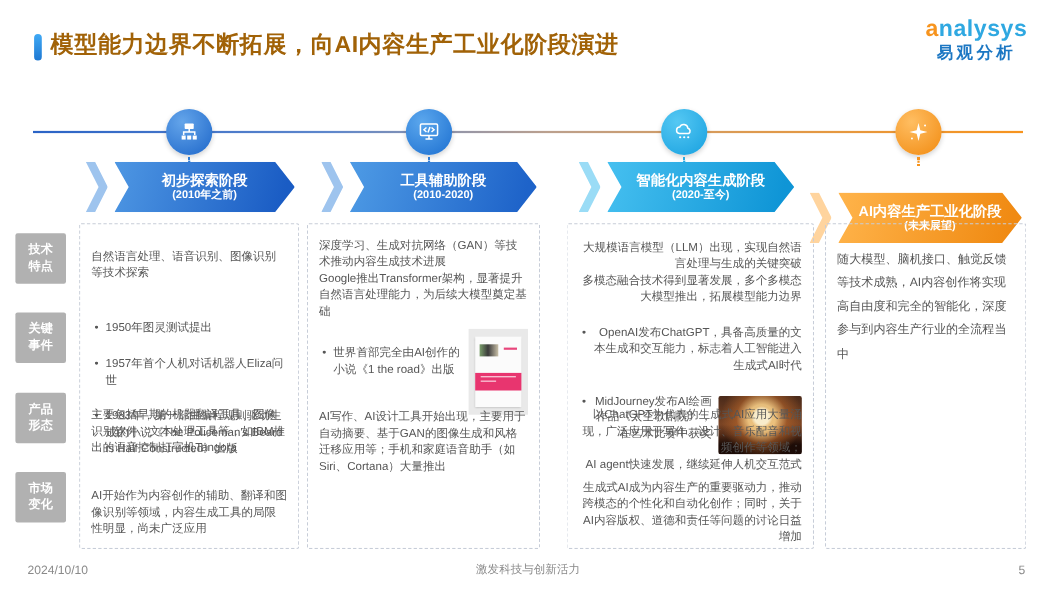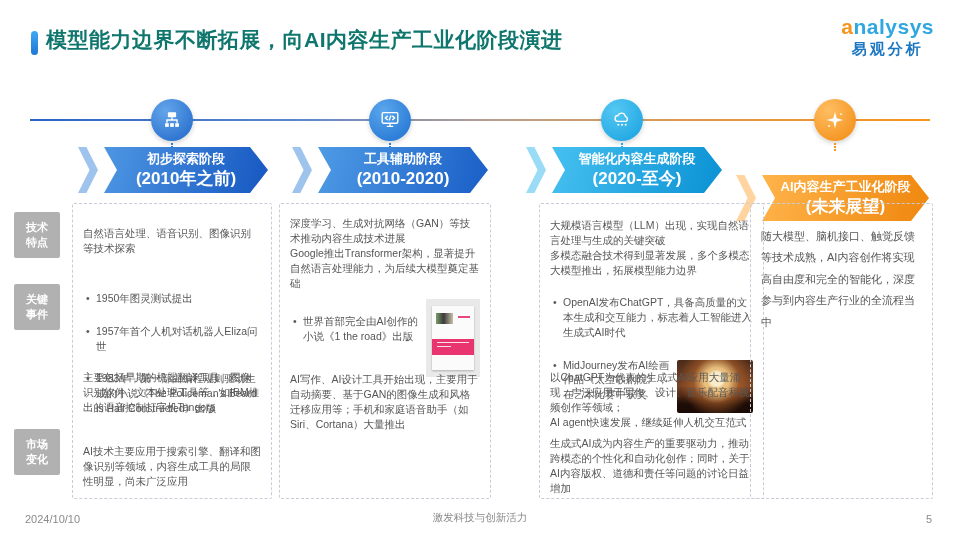--- a/index.html
+++ b/index.html
@@ -5,21 +5,21 @@
   html,body { margin:0; padding:0; background:#e6e6e6; }
   .slide {
     position:relative; width:960px; height:540px; background:#ffffff;
     overflow:hidden; font-family:"Liberation Sans","DejaVu Sans",sans-serif;
     margin:0 auto;
   }
   
   .title-accent { position:absolute; left:31px; top:31px; width:7px; height:24px;
     background:linear-gradient(180deg,#3FA9F5,#1E78D2); border-radius:3.5px; }
   .page-title { position:absolute; left:46px; top:26px; font-size:21px; font-weight:bold;
-    color:#0f766e; letter-spacing:0.5px; }
+    color:#a16207; letter-spacing:0.5px; }
   .logo { position:absolute; right:26px; top:14px; text-align:center; line-height:1.25; }
   .logo-brand { font-size:21px; font-weight:bold; letter-spacing:0.5px; }
   .logo-a { color:#F7941E; }
   .logo-rest { color:#2FA8E1; }
   .logo-cn { font-size:15px; font-weight:bold; color:#1C77C3; letter-spacing:3px; }
   
   .timeline-line { position:absolute; left:30px; top:119px; width:900px; height:2px;
     background:linear-gradient(90deg,#2A63C6 0%,#5E87CC 30%,#BBA08E 52%,#DD9A50 72%,#F7941E 100%); }
   .tl-node { position:absolute; top:99px; width:42px; height:42px; border-radius:50%;
     display:flex; align-items:center; justify-content:center; box-shadow:0 2px 5px rgba(0,0,0,0.18); }
@@ -39,39 +39,39 @@
   .stage-2 { left:292px; width:196px; }
   .stage-3 { left:526px; width:196px; }
   .stage-4 { left:736px; width:193px;margin-top:28px; }
   .chev { position:absolute; left:0; top:0; width:20px; height:46px;
     clip-path:polygon(0 0,42% 0,100% 50%,42% 100%,0 100%,58% 50%); }
   .banner { position:absolute; left:26px; right:0; top:0; height:46px;
     clip-path:polygon(0 0,calc(100% - 18px) 0,100% 50%,calc(100% - 18px) 100%,0 100%,13px 50%);
     display:flex; flex-direction:column; justify-content:center; align-items:center;
     color:#fff; font-weight:bold; text-align:center; }
   .s-name { font-size:13px; line-height:1.25; }
-  .s-period { font-size:17px; line-height:1.25; }
+  .s-period { font-size:10px; line-height:1.25; }
   .stage-1 .chev, .stage-2 .chev { background:#9EC4EE; }
   .stage-1 .banner { background:linear-gradient(105deg,#4E97E3 0%,#1A5CC4 92%); }
   .stage-2 .banner { background:linear-gradient(105deg,#4E9BE5 0%,#1E63C9 92%); }
   .stage-3 .chev { background:#9ADCF6; }
   .stage-3 .banner { background:linear-gradient(105deg,#46C0F0 0%,#0F95D6 92%); }
   .stage-4 .chev { background:#FFD49E; }
   .stage-4 .banner { background:linear-gradient(105deg,#FFB44B 0%,#F08A12 92%); }
   
   .row-label { position:absolute; left:14px; width:46px; height:46px; background:#B1B1B1;
     border-radius:2px; color:#fff; font-size:11px; font-weight:bold;
     display:flex; align-items:center; justify-content:center; text-align:center; }
   .row-label span { display:block; width:24px; line-height:1.4; }
   .rl-1 { top:212px; } .rl-2 { top:284px; } .rl-3 { top:357px; } .rl-4 { top:429px; }
   
   .panel { position:absolute; top:203px; height:294px; border:1px dashed #C7CDD8; border-radius:2px; }
   .p1 { left:72px;  width:198px; }
   .p2 { left:279px; width:210px; }
-  .p3 { left:539px; width:223px; }
+  .p3 { left:515px; width:223px;text-align:right; }
   .p4 { left:750px; width:181px; }
   .sec { position:absolute; left:10px; right:10px; font-size:10.5px; color:#565656;
     line-height:1.42; white-space:pre-line; }
   .p1 .sec-tech{top:22px} .p1 .sec-events{top:72px} .p1 .sec-product{top:166px} .p1 .sec-market{top:240px}
   .p2 .sec-tech{top:12px} .p2 .sec-events{top:80px} .p2 .sec-product{top:168px} .p2 .sec-market{top:236px}
   .p3 .sec-tech{top:14px} .p3 .sec-events{top:76px} .p3 .sec-product{top:166px} .p3 .sec-market{top:232px}
   .p4 .sec-tech{top:22px; font-size:11px; line-height:1.95;}
   .p4 .sec-market{top:186px; font-size:11px; line-height:1.95;}
   .bullet { position:relative; padding-left:13px; margin-bottom:3px; white-space:normal; }
   .bullet::before { content:"\2022"; position:absolute; left:3px; color:#565656; }
@@ -184,33 +184,36 @@
       <div class="s-period">(未来展望)</div>
     </div>
   </div>
 
   <div class="row-label rl-1">
       <span>技术特点</span>
     </div>
   <div class="row-label rl-2">
       <span>关键事件</span>
     </div>
+  <div class="row-label rl-3">
+      <span>产品形态</span>
+    </div>
   <div class="row-label rl-4">
       <span>市场变化</span>
     </div>
 
   <div class="panel p1">
     <div class="sec sec-tech">自然语言处理、语音识别、图像识别等技术探索</div>
     <div class="sec sec-events">
       <div class="bullet">1950年图灵测试提出</div>
       <div class="bullet">1957年首个人机对话机器人Eliza问世</div>
       <div class="bullet">1983年，第一部由编程规则驱动生成的小说《The Policeman's Beard is Half Constructed》出版</div>
     </div>
     <div class="sec sec-product">主要包括早期的机器翻译工具、图像识别软件、文本处理工具等，如IBM推出的语音控制打字机Tangora</div>
-    <div class="sec sec-market">AI技术主要应用于搜索引擎、翻译和图像识别等领域，内容生成工具的局限性明显，尚未广泛应用</div>
+    <div class="sec sec-market">AI开始作为内容创作的辅助、翻译和图像识别等领域，内容生成工具的局限性明显，尚未广泛应用</div>
   </div>
 
   <div class="panel p2">
     <div class="sec sec-tech">深度学习、生成对抗网络（GAN）等技术推动内容生成技术进展
 Google推出Transformer架构，显著提升自然语言处理能力，为后续大模型奠定基础</div>
     <div class="sec sec-events">
       <div class="book-fig">
         <div class="book"><div class="photo"></div><div class="btitle"></div><div class="band"><i></i><i></i></div></div>
       </div>
       <div class="bullet">世界首部完全由AI创作的小说《1 the road》出版</div>

